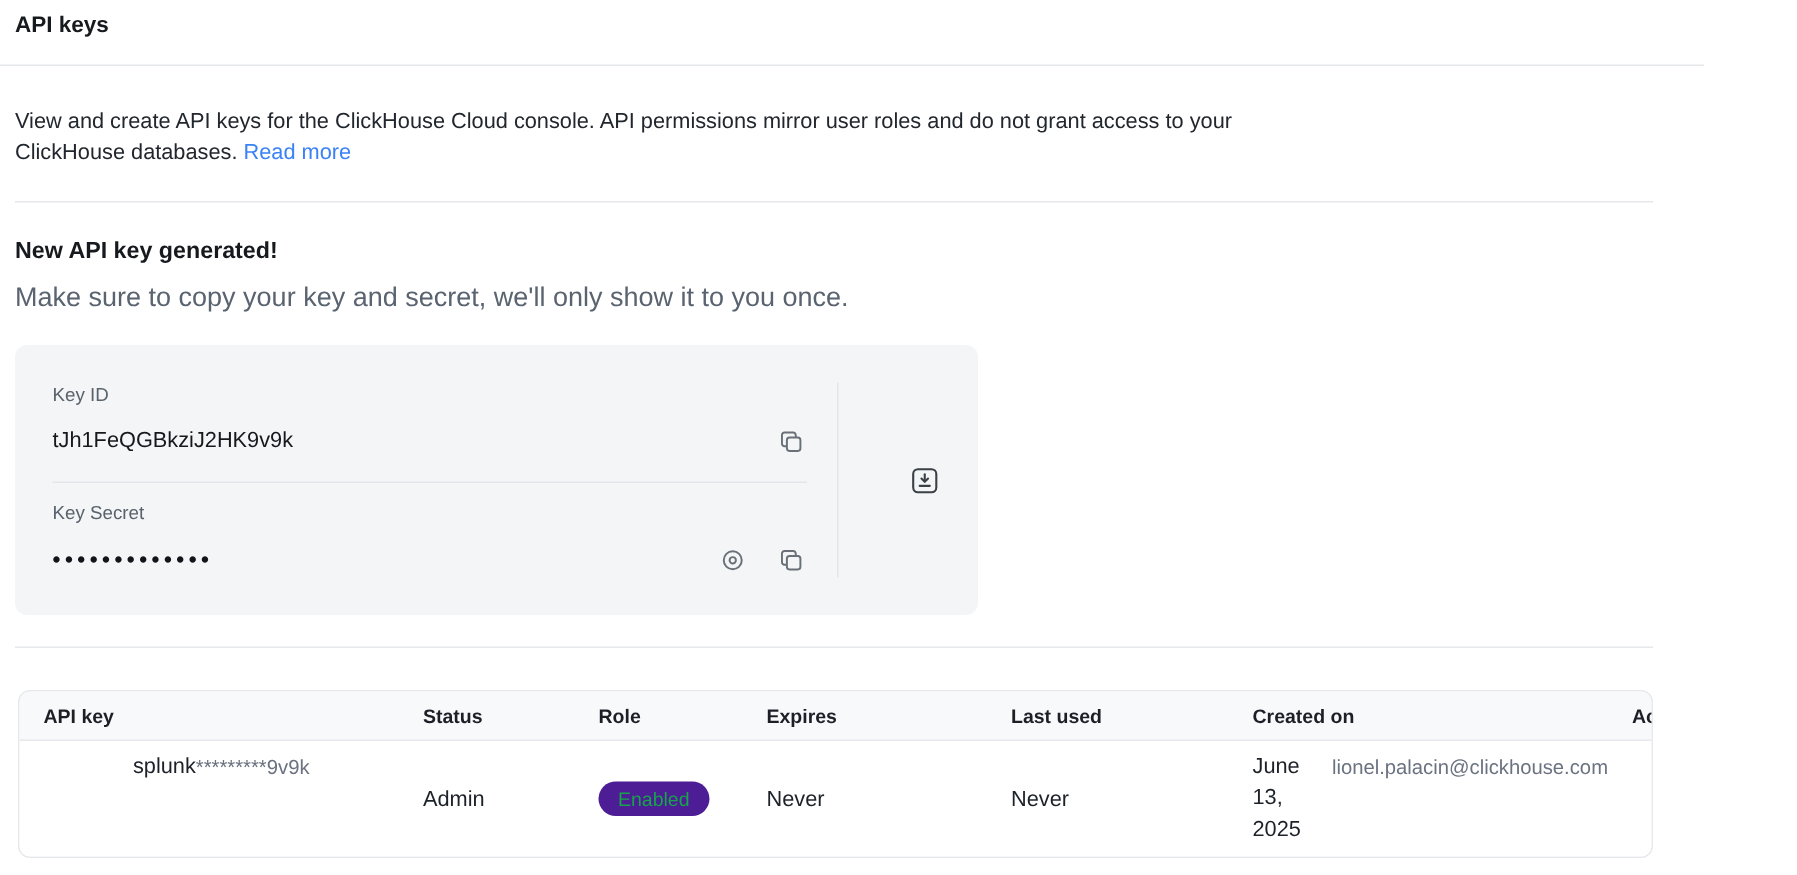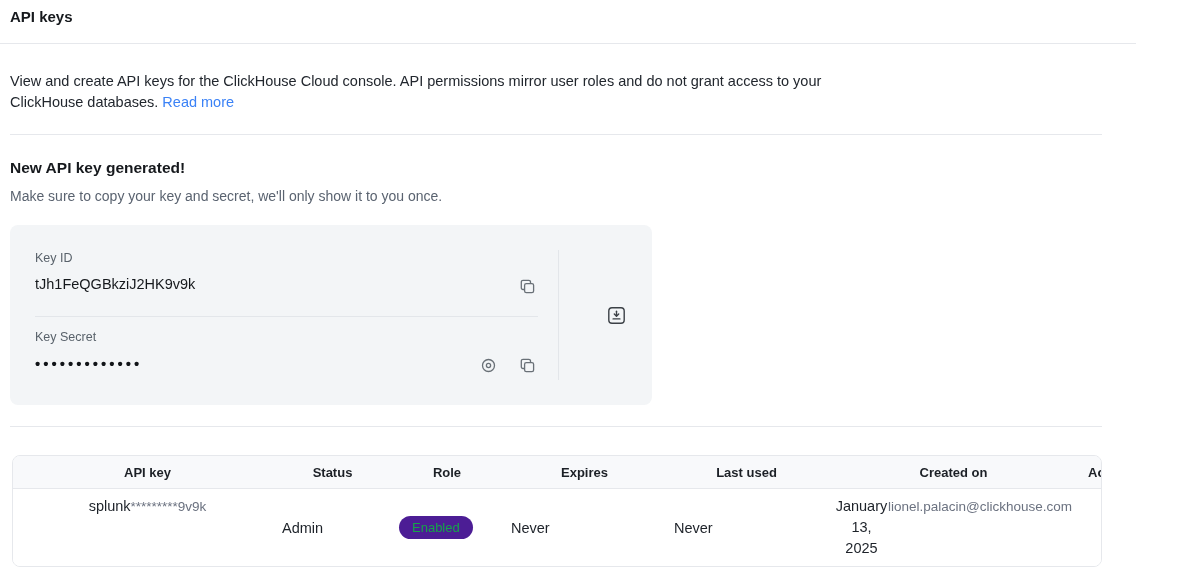--- a/index.html
+++ b/index.html
@@ -28,21 +28,21 @@
     font-size: 14.5px; line-height: 21px; color: #22272e;
   }
   .link { color: #3b82f6; text-decoration: none; cursor: pointer; }
 
   .section-heading {
     margin: 24px 0 0 10px;
     font-size: 15.5px; font-weight: 700; color: #16191d;
   }
   .subtitle {
     margin: 11px 0 0 10px;
-    font-size: 14px; color: #5a6370;
+    font-size: 18px; color: #5a6370;
   }
 
   
   .card {
     margin: 21px 0 0 10px;
     width: 642px; height: 180px;
     background: #f3f5f7;
     border-radius: 8px;
     display: flex;
     gap: 21px;
@@ -52,21 +52,21 @@
     padding: 26px 20px 24px 25px;
     border-right: 1px solid #e3e6ea;
     margin: 25px 0;
     padding-top: 1px; padding-bottom: 0;
   }
   .field-label {
     font-size: 12.5px; color: #59626b;
     margin-bottom: 11px;
   }
   .field-row {
-    display: flex; align-items: flex-start; justify-content: space-between;
+    display: flex; align-items: center; justify-content: space-between;
     height: 26px;
   }
   .field-value { font-size: 14.5px; color: #15181c; }
   .field-value.masked {
     font-size: 15px; font-weight: 700; letter-spacing: 3px; color: #111418;
   }
   .inner-divider {
     border: none; border-top: 1px solid #e3e6ea;
     margin: 14px 0 13px 0;
   }
@@ -84,21 +84,20 @@
   
   .table {
     margin: 28px 34px 0 12px;
     border: 1px solid #e6e8ec;
     border-radius: 8px;
     overflow: hidden;
   }
   .thead, .trow {
     display: grid;
     grid-template-columns: 253px 117px 112px 163px 161px 253px 1fr;
-    text-align: center;
   }
   .thead {
     background: #f8f9fb;
     border-bottom: 1px solid #e6e8ec;
   }
   .th {
     font-size: 13px; font-weight: 700; color: #1c2026;
     padding: 9px 0 8px 16px;
   }
   .trow { background: #ffffff; min-height: 56px; }
@@ -222,21 +221,21 @@
         <span>splunk</span>
         <span class="cell-sub">*********9v9k</span>
       </div>
       <div class="td">Admin</div>
       <div class="td">
         <span class="badge" style="background: #4c1d95; color: rgb(22, 163, 74);">Enabled</span>
       </div>
       <div class="td">Never</div>
       <div class="td">Never</div>
       <div class="td two-line">
-        <span>January 13, 2025</span>
+        <span>June 13, 2025</span>
         <span class="cell-sub">lionel.palacin@clickhouse.com</span>
       </div>
       <div class="td">
         <button class="kebab-btn">
           <span>
             <svg width="4" height="14" viewBox="0 0 4 14" fill="currentColor">
               <circle cx="2" cy="2" r="1.5"></circle>
               <circle cx="2" cy="7" r="1.5"></circle>
               <circle cx="2" cy="12" r="1.5"></circle>
             </svg>

